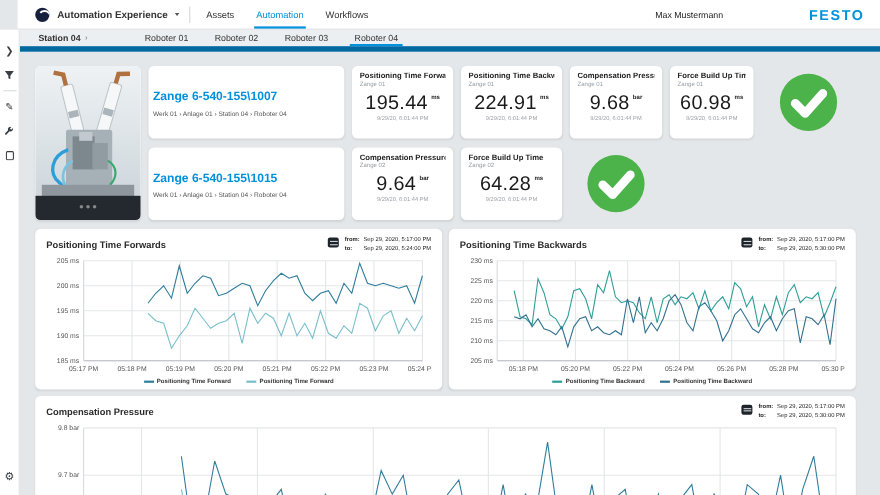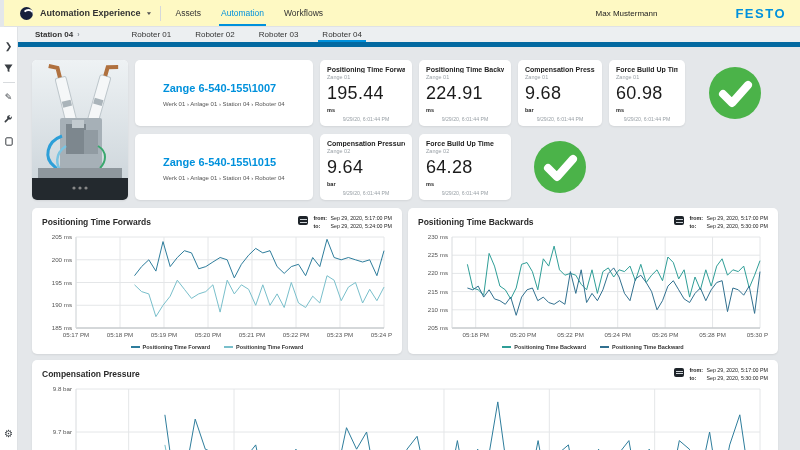--- a/index.html
+++ b/index.html
@@ -1,20 +1,20 @@
 <!DOCTYPE html>
 <html><head>
 <meta charset="utf-8">
 <style>
   * { margin:0; padding:0; box-sizing:border-box; }
   html,body { width:800px; height:450px; overflow:hidden; background:#e4e7ea;
     font-family:"Liberation Sans", sans-serif; color:#333; }
 
   
-  .header { position:absolute; top:0; left:4px; right:0; height:27px; background:#fef9c3;
+  .header { position:absolute; top:0; left:16px; right:0; height:27px; background:#ffffff;
     border-bottom:1px solid #dfe2e5; display:flex; align-items:center; z-index:5; }
   .logo-mark { width:13px; height:13px; border-radius:50%; background:#16203c; margin-left:16px;
     position:relative; overflow:hidden; flex:0 0 auto; }
   .logo-mark::after { content:""; position:absolute; left:2px; top:2px; width:9px; height:9px;
     border-radius:50%; border:2px solid #fff; border-left-color:transparent; border-bottom-color:transparent; }
   .app-title { font-size:9px; font-weight:bold; margin-left:7px; }
   .chev-down { font-size:7px; color:#555; margin:0 8px 0 5px; transform:scaleY(0.7); }
   .hdr-divider { width:1px; height:15px; background:#d5d8db; margin-right:14px; }
   .hdr-nav { display:flex; gap:20px; height:100%; align-items:center; }
   .hdr-tab { font-size:8.5px; color:#333; position:relative; height:100%; display:flex; align-items:center; cursor:pointer; }
@@ -44,28 +44,28 @@
 
   
   .main { position:absolute; top:47px; left:18px; right:0; bottom:0; padding:13px 22px 0 14px; }
   .card { background:#fff; border-radius:5px; box-shadow:0 1px 2px rgba(0,0,0,0.08); }
 
   .top-grid { display:grid; grid-template-columns:96px 178px 92px 92px 84px 76px auto;
     grid-template-rows:66px 66px; column-gap:7px; row-gap:8px; }
   .photo-card { grid-row:1 / span 2; overflow:hidden; padding:0; }
   .photo-card svg { width:100%; height:100%; display:block; }
 
-  .asset-card { padding:10px 28px 8px; display:flex; flex-direction:column; justify-content:center; }
+  .asset-card { padding:10px 4px 8px; display:flex; flex-direction:column; justify-content:center; }
   .asset-title { color:#0091dc; font-size:11px; font-weight:bold; margin-bottom:7px; white-space:nowrap; }
   .asset-bc { font-size:6px; color:#555; white-space:nowrap; }
 
   .kpi-card { padding:6px 7px 4px; display:flex; flex-direction:column; overflow:hidden; }
   .kpi-label { font-size:7px; font-weight:bold; color:#222; white-space:nowrap; overflow:hidden; }
   .kpi-sub { font-size:5.5px; color:#9aa1a7; margin-top:1px; }
-  .kpi-value-row { display:flex; align-items:flex-start; justify-content:center; gap:3px; margin-top:4px;flex-direction:column; }
+  .kpi-value-row { display:flex; align-items:flex-start; justify-content:center; gap:3px; margin-top:4px; }
   .kpi-value { font-size:18px; font-weight:400; color:#1b1b1b; letter-spacing:0.3px; line-height:1; }
   .kpi-unit { font-size:5.5px; font-weight:bold; color:#222; margin-top:2px; }
   .kpi-ts { font-size:5.2px; color:#9aa1a7; text-align:center; margin-top:3px; }
 
   .check-cell { display:flex; align-items:center; justify-content:center; }
   .check-cell svg { display:block; }
 
   .charts-row { display:flex; gap:6px; margin-top:8px; }
   .chart-card { flex:1; padding:7px 10px 4px; }
   .chart-card.wide { margin-top:6px; height:200px; }

